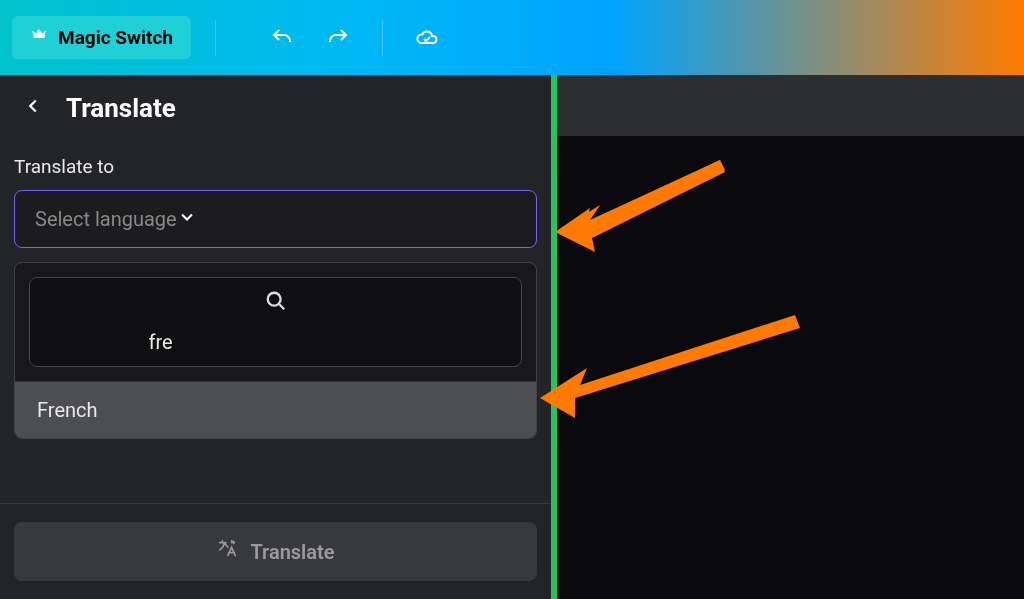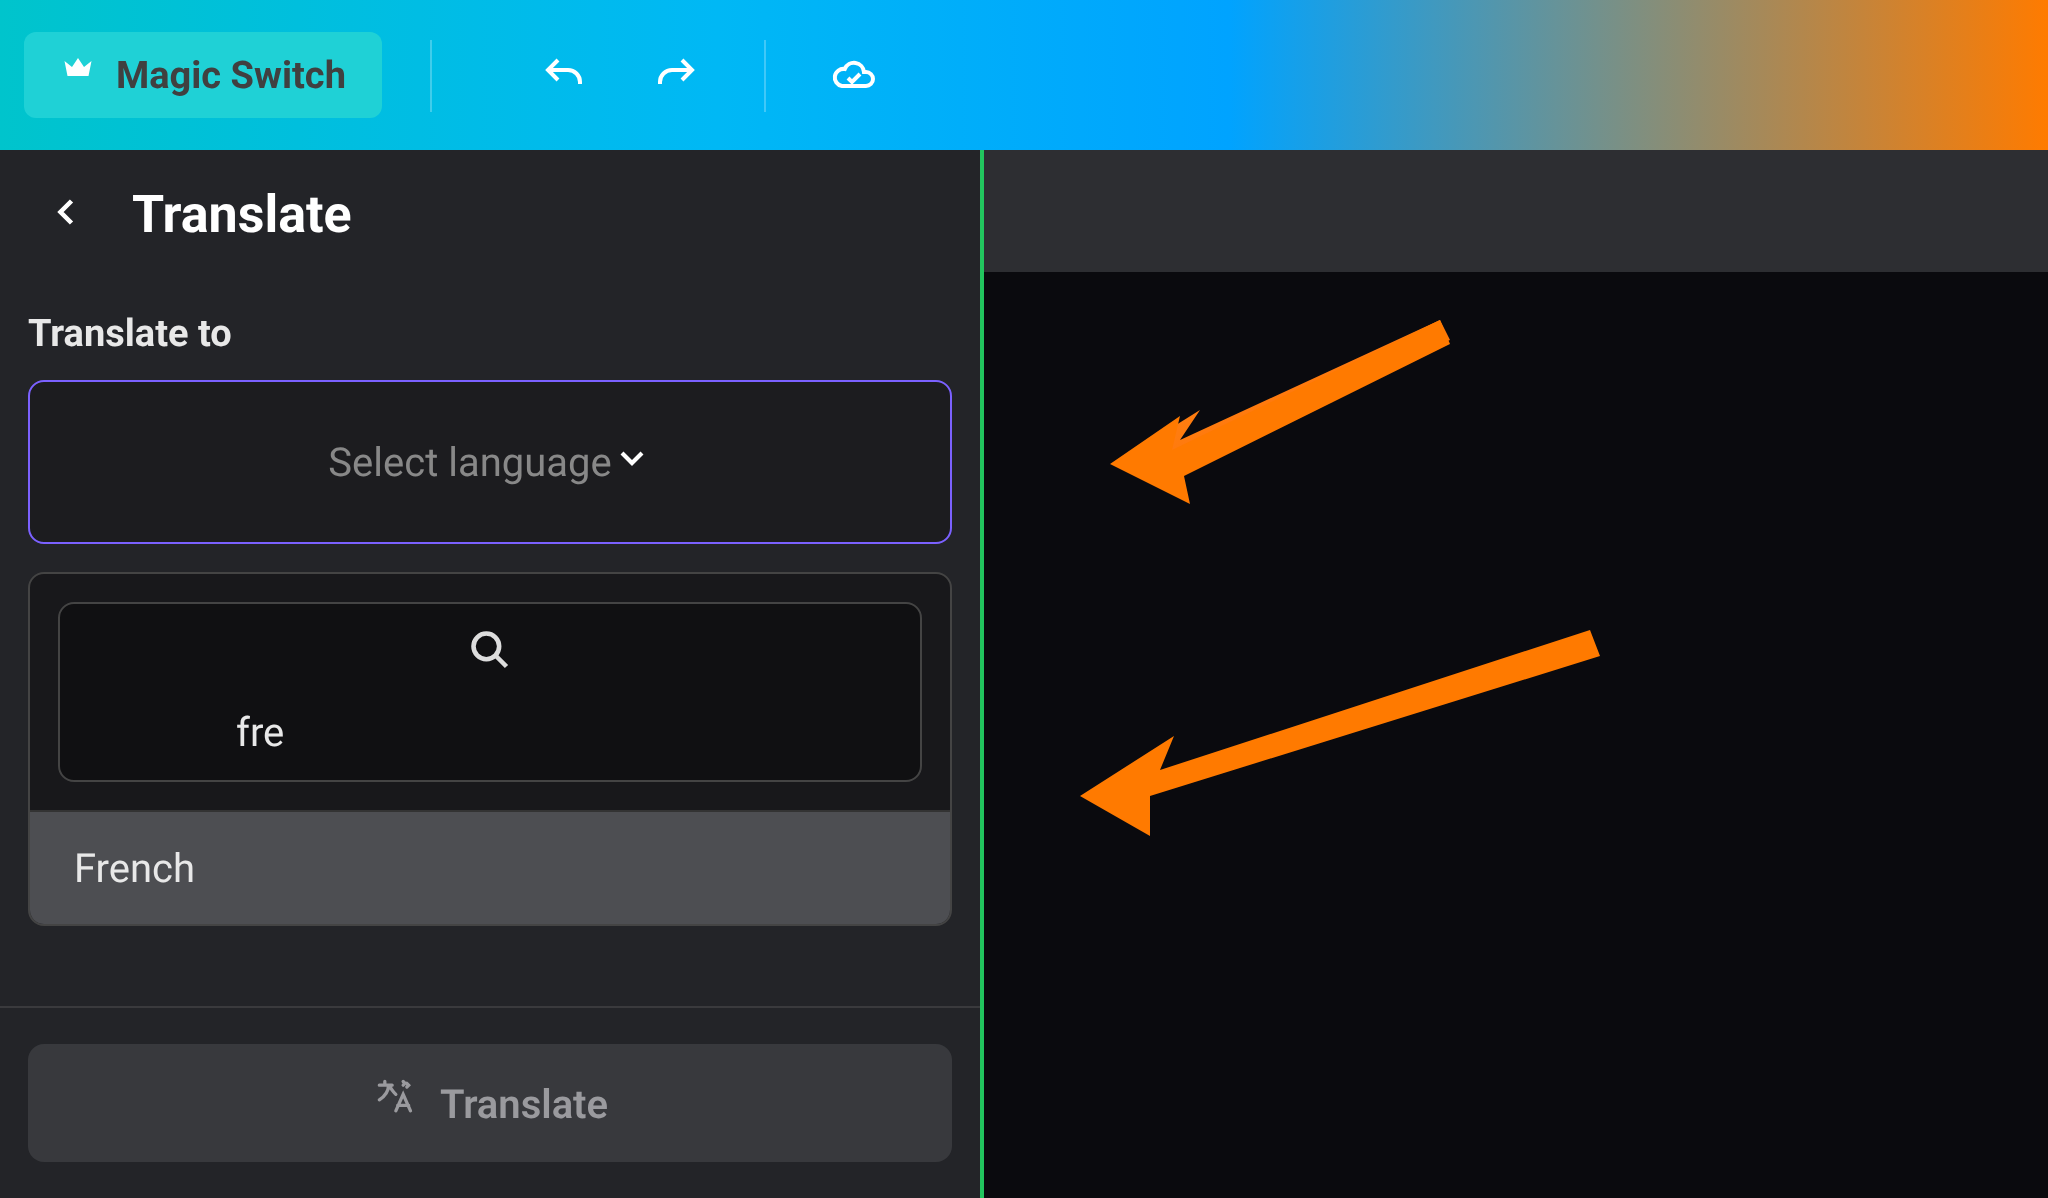--- a/index.html
+++ b/index.html
@@ -23,21 +23,21 @@
       padding: 0 12px;
       gap: 24px;
     }
     .magic-switch-btn {
       background: #1fd1d6;
       border-radius: 6px;
       padding: 10px 18px;
       display: flex;
       align-items: center;
       gap: 10px;
-      color: #404040;
+      color: #000000;
       font-weight: 700;
       font-size: 19px;
       cursor: pointer;
     }
     .magic-switch-btn svg {
       width: 18px;
       height: 18px;
       fill: #fff;
     }
     .toolbar-icons {
@@ -63,24 +63,24 @@
       height: 24px;
       stroke: #fff;
       fill: none;
       stroke-width: 2;
     }
     .content-area {
       display: flex;
       height: calc(100% - 75px);
     }
     .side-panel {
-      width: 492px;
+      width: 557px;
       background: #232428;
       position: relative;
-      border-right: 2px solid #22c55e;
+      border-right: 6px solid #22c55e;
     }
     .canvas-area {
       flex: 1;
       background: #0a0a0e;
     }
     .canvas-top-bar {
       height: 61px;
       background: #2d2e32;
     }
     .panel-header {
@@ -104,31 +104,31 @@
       color: #fff;
       font-size: 26px;
       font-weight: 700;
     }
     .panel-body {
       padding: 18px 14px 0;
     }
     .field-label {
       color: #e8e8e8;
       font-size: 19px;
-      font-weight: 700;
+      font-weight: 400;
       margin-bottom: 12px;
     }
     .select-box {
       border: 1.5px solid #7b61ff;
       border-radius: 8px;
       background: #1c1c1f;
-      padding: 28px 20px;
-      display: flex;
-      align-items: center;
-      justify-content: center;
+      padding: 16px 20px;
+      display: flex;
+      align-items: center;
+      justify-content: flex-start;
       cursor: pointer;
       margin-bottom: 14px;
     }
     .select-placeholder {
       color: #888;
       font-size: 20px;
     }
     .chevron-down svg {
       width: 20px;
       height: 20px;

